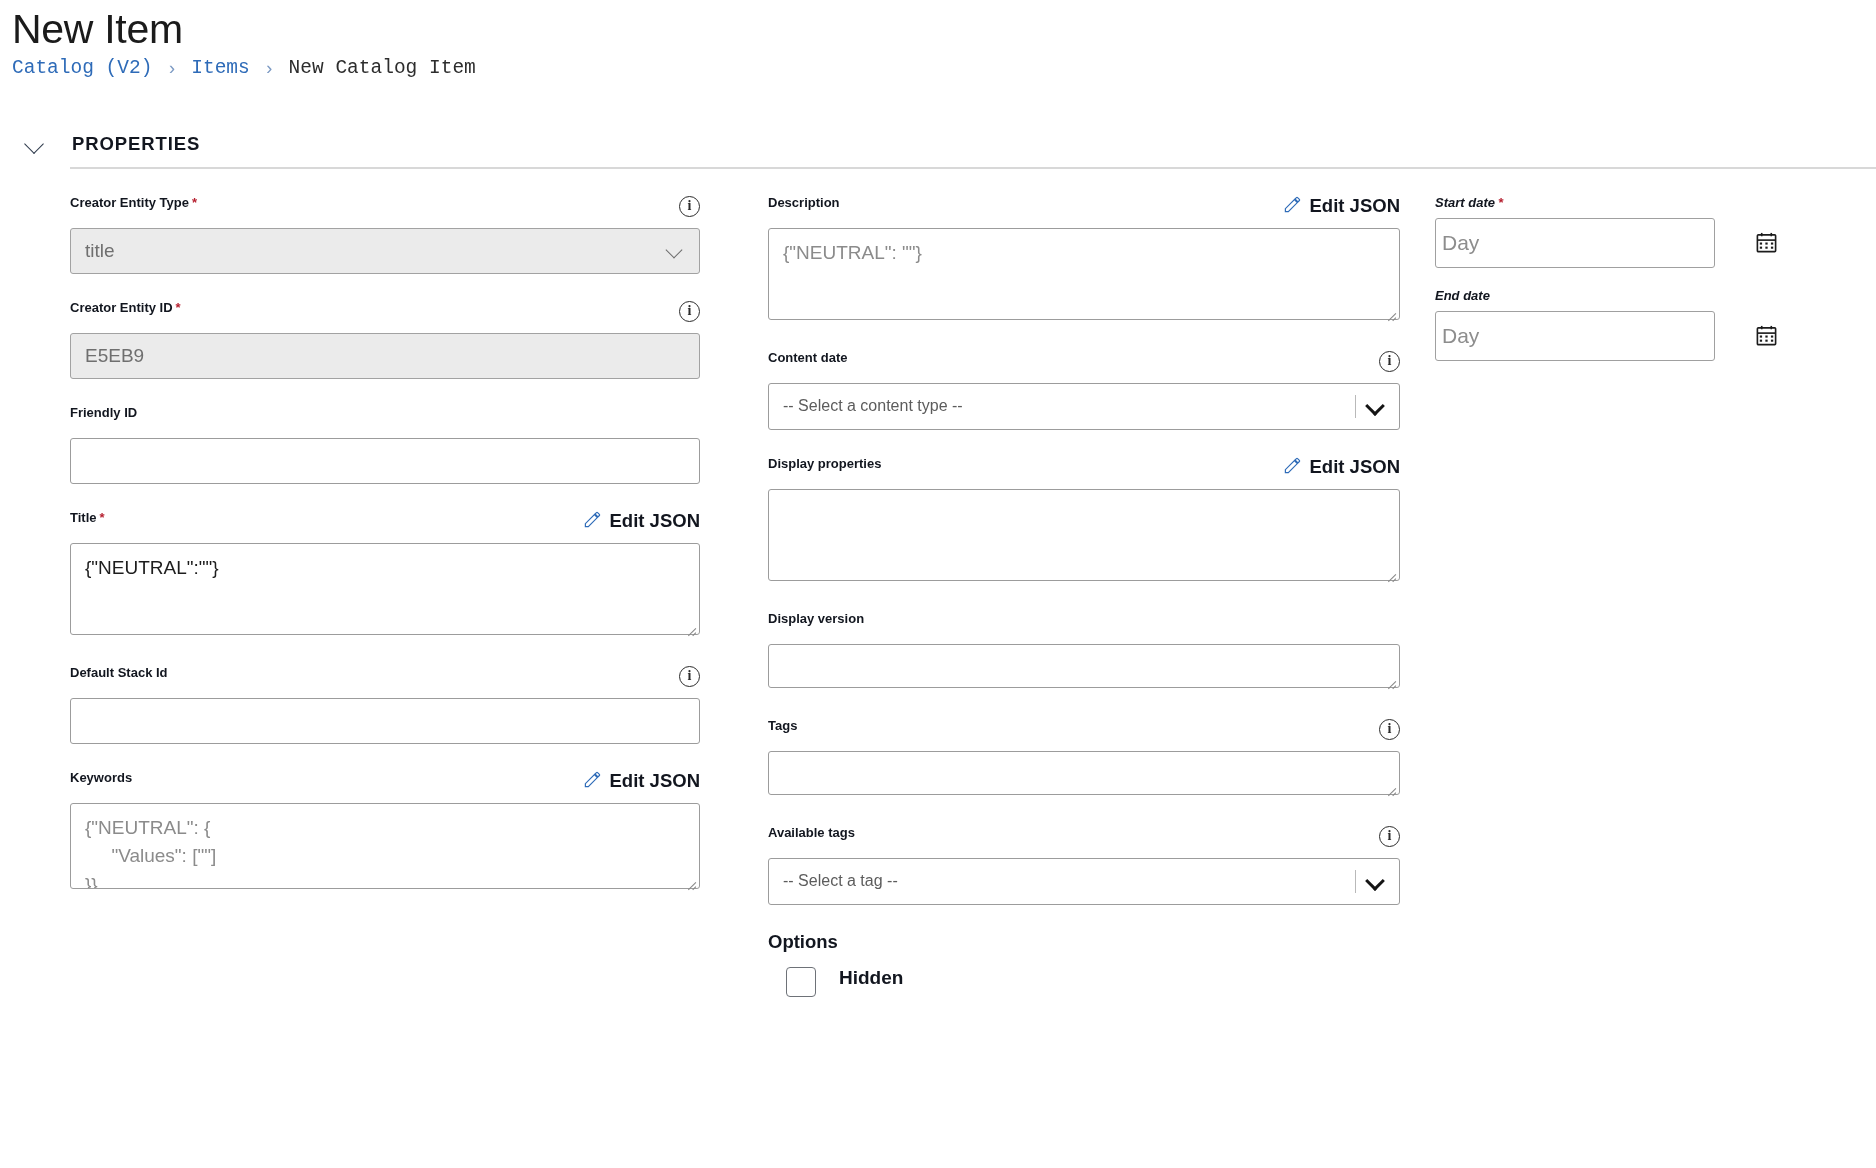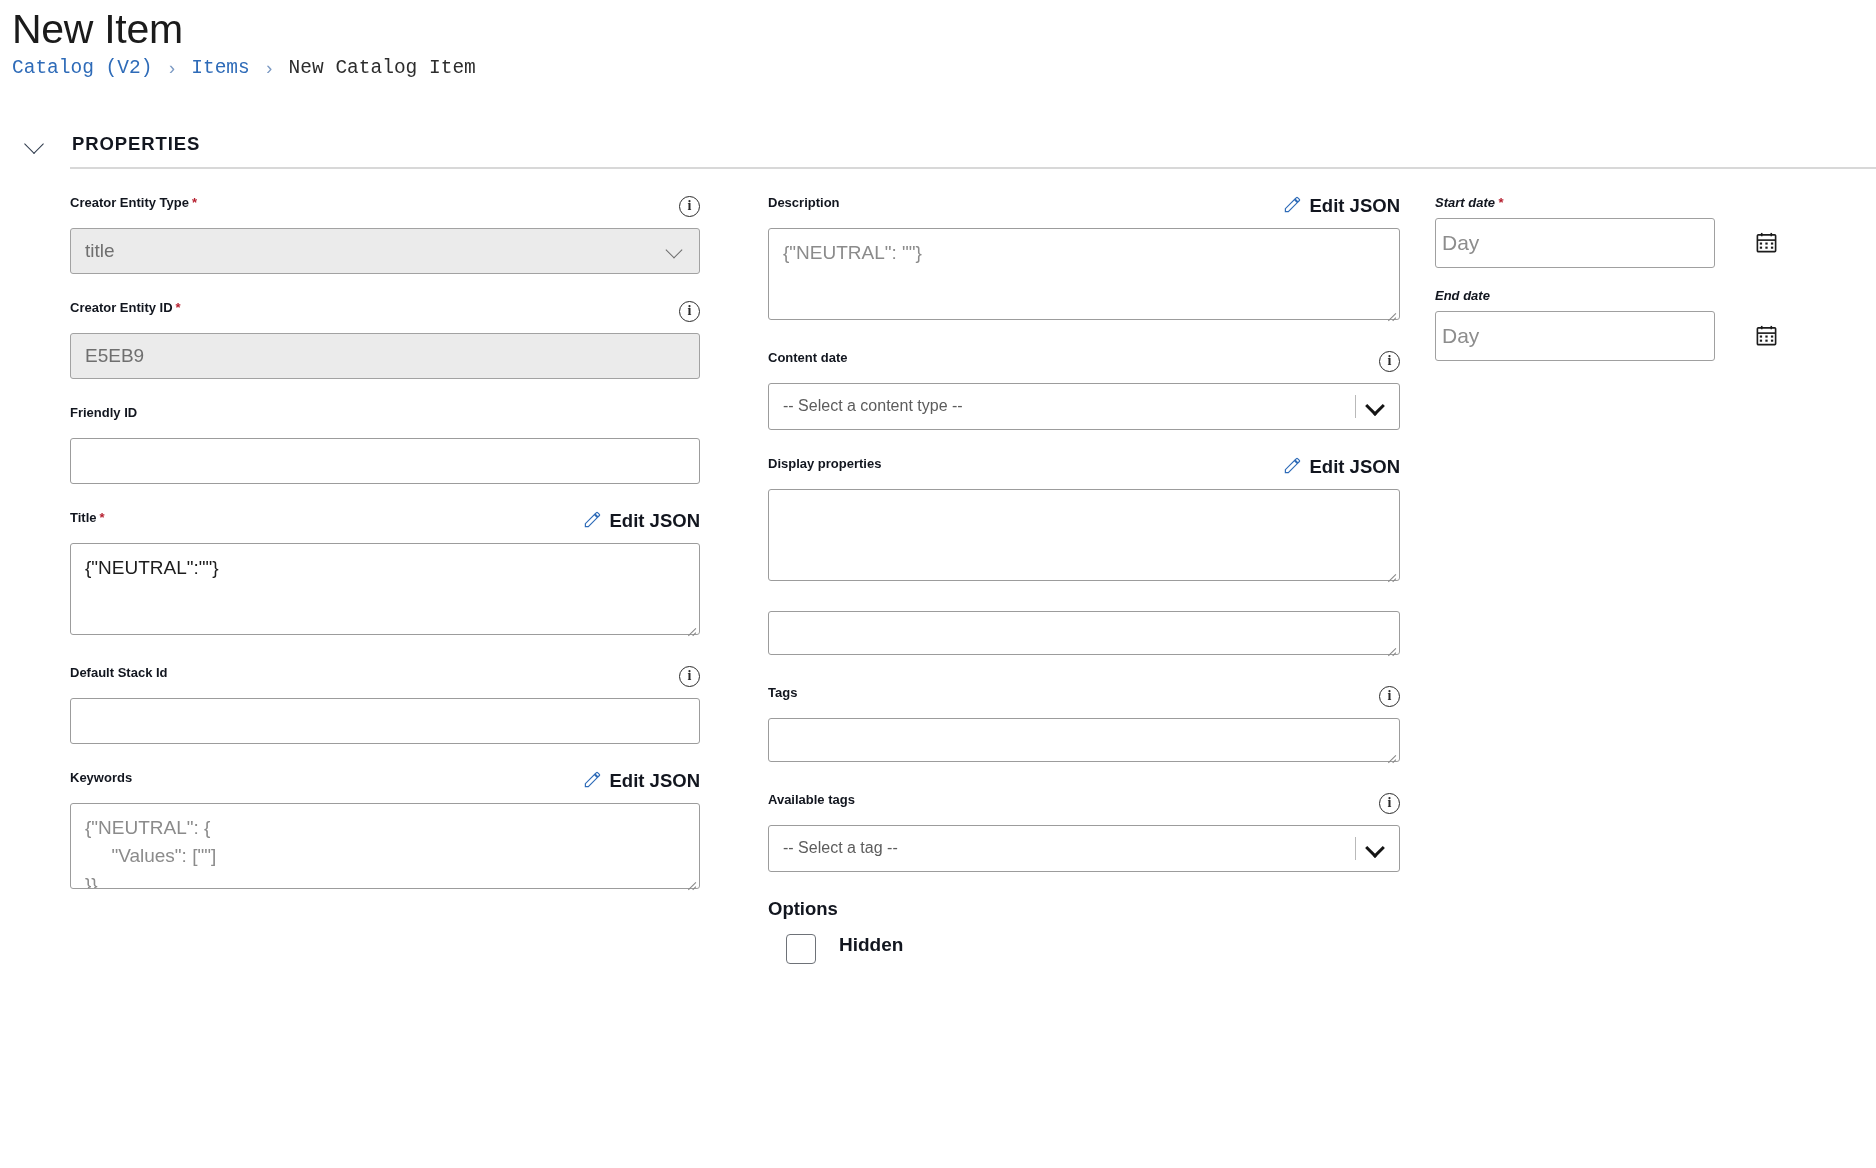--- a/index.html
+++ b/index.html
@@ -430,20 +430,23 @@
         </div>
         <div class="fw">
           <textarea class="ta ta-tall" placeholder="" style=""></textarea>
           <svg class="resize-grip" viewBox="0 0 12 12">
               <path d="M11 4L4 11M11 8L8 11" stroke="#8a8a8a" stroke-width="1"></path>
             </svg>
         </div>
       </div>
 
       <div class="field">
+        <div class="field-head">
+          <span class="label">Display version</span>
+        </div>
         <div class="fw">
           <textarea class="ta ta-short" placeholder="" style=""></textarea>
           <svg class="resize-grip" viewBox="0 0 12 12">
               <path d="M11 4L4 11M11 8L8 11" stroke="#8a8a8a" stroke-width="1"></path>
             </svg>
         </div>
       </div>
 
       <div class="field">
         <div class="field-head">

